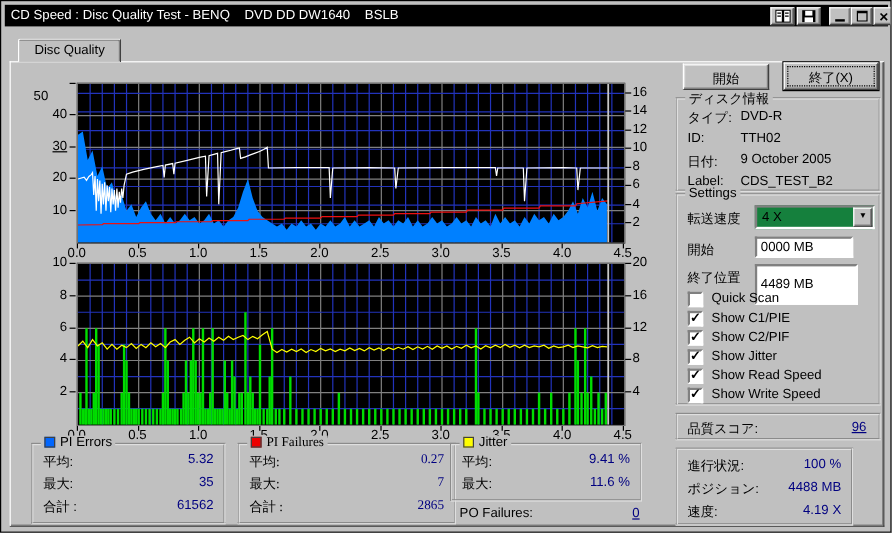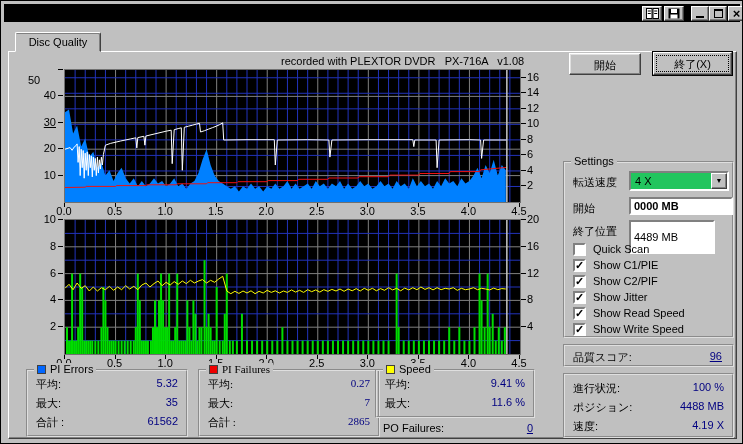--- a/index.html
+++ b/index.html
@@ -36,21 +36,21 @@
   .legend-sq{display:inline-block;width:9px;height:9px;border:1px solid #404040;vertical-align:-1px;margin-right:4px;}
   .etched{position:absolute;border:2px groove #dfdfdf;background:#c0c0c0;}
   .row-line{position:absolute;left:8px;right:8px;height:15px;}
   .row-label{position:absolute;left:0;}
   .row-value{position:absolute;right:0;color:#000080;}
   .val-navy{color:#000080;text-decoration:underline;}
   
   .field{position:absolute;background:#fff;border:2px solid;border-color:#808080 #fff #fff #808080;
     padding:1px 3px;font-family:"Liberation Sans",sans-serif;font-size:11px;color:#000;}
   input.field{outline:none;}
-  .combo{position:absolute;background:#22c55e;border:2px solid;border-color:#808080 #fff #fff #808080;}
+  .combo{position:absolute;background:#15803d;border:2px solid;border-color:#808080 #fff #fff #808080;}
   .combo-text{position:absolute;left:4px;top:2px;}
   .combo-btn{position:absolute;right:0;top:0;bottom:0;width:16px;background:#c0c0c0;
     border:1px solid;border-color:#fff #404040 #404040 #fff;box-shadow:inset -1px -1px 0 #808080;
     text-align:center;font-size:7px;line-height:14px;}
   
   .cb-row{position:absolute;left:8px;height:14px;}
   .cb{position:absolute;left:0;top:0;width:13px;height:13px;background:#fff;
     border:2px solid;border-color:#808080 #fff #fff #808080;
     font-size:11px;line-height:9px;text-align:center;font-weight:bold;}
   .cb-label{position:absolute;left:20px;top:0;white-space:nowrap;text-align:right;}
@@ -59,20 +59,21 @@
   .tick{position:absolute;font-size:11px;color:#000;white-space:nowrap;}
   .dash{position:absolute;background:#000;}
   .note{position:absolute;white-space:pre;}
 </style>
 </head>
 <body>
 
 <div class="win">
 
   <div class="titlebar">
+    <div class="title-text">CD Speed : Disc Quality Test - BENQ    DVD DD DW1640    BSLB</div>
     <div class="tb-btn" style="left:638px;width:20px;">
       <svg width="13" height="11" viewBox="0 0 13 11">
         <rect x="0.5" y="0.5" width="5.5" height="10" fill="#fff" stroke="#000"></rect>
         <rect x="7" y="0.5" width="5.5" height="10" fill="#fff" stroke="#000"></rect>
         <line x1="1.8" y1="3" x2="4.8" y2="3" stroke="#000"></line>
         <line x1="1.8" y1="5.5" x2="4.8" y2="5.5" stroke="#000"></line>
         <line x1="8.2" y1="3" x2="11.2" y2="3" stroke="#000"></line>
         <line x1="8.2" y1="5.5" x2="11.2" y2="5.5" stroke="#000"></line>
       </svg>
     </div>
@@ -92,21 +93,20 @@
     <div class="tb-btn" style="left:724px;width:17px;">
       <div class="glyph-close">×</div>
     </div>
   </div>
 
   <div class="tab">
     <span>Disc Quality</span>
   </div>
   <div class="page"></div>
 
-  <div class="note" style="left:280px;top:54px;width:238px;text-align:right;">recorded with PLEXTOR DVDR   PX-716A   v1.08</div>
 
   <div class="btn" style="left:568px;top:52px;width:72px;height:22px;padding-top:4px;">
     <span class="btn-label">開始</span>
   </div>
   <div class="btn btn-default" style="left:651px;top:50px;width:81px;height:25px;padding-top:5px;">
     <div class="inner"></div>
     <div class="focus-rect"></div>
     <span class="btn-label">終了(X)</span>
   </div>
 
@@ -451,32 +451,51 @@
       <div class="tick" style="left: 355.333px; top: 356px; width: 22px; text-align: center;">3.0</div>
       <div class="dash" style="left: 366.333px; top: 354px; width: 1px; height: 4px;"></div>
       <div class="tick" style="left: 405.889px; top: 356px; width: 22px; text-align: center;">3.5</div>
       <div class="dash" style="left: 416.889px; top: 354px; width: 1px; height: 4px;"></div>
       <div class="tick" style="left: 456.444px; top: 356px; width: 22px; text-align: center;">4.0</div>
       <div class="dash" style="left: 467.444px; top: 354px; width: 1px; height: 4px;"></div>
       <div class="tick" style="left: 507px; top: 356px; width: 22px; text-align: center;">4.5</div>
       <div class="dash" style="left: 518px; top: 354px; width: 1px; height: 4px;"></div>
     </div>
 
+  <div class="gbox" style="left:562px;top:80px;width:171px;height:79px;">
+    <div class="gbox-title">ディスク情報</div>
+    <div class="row-line" style="top:8px;">
+        <span class="row-label">タイプ:</span>
+        <span class="row-label" style="left:44px;">DVD-R</span>
+      </div>
+    <div class="row-line" style="top:26px;">
+        <span class="row-label">ID:</span>
+        <span class="row-label" style="left:44px;">TTH02</span>
+      </div>
+    <div class="row-line" style="top:44px;">
+        <span class="row-label">日付:</span>
+        <span class="row-label" style="left:44px;">9 October 2005</span>
+      </div>
+    <div class="row-line" style="top:62px;">
+        <span class="row-label">Label:</span>
+        <span class="row-label" style="left:44px;">CDS_TEST_B2</span>
+      </div>
+  </div>
 
   <div class="gbox" style="left:562px;top:160px;width:171px;height:177px;">
     <div class="gbox-title">Settings</div>
 
     <div class="row-label" style="position:absolute;left:8px;top:12px;">転送速度</div>
     <div class="combo" style="left:64px;top:8px;width:100px;height:20px;">
       <span class="combo-text">4 X</span>
       <span class="combo-btn"><span>▼</span></span>
     </div>
 
     <div class="row-label" style="position:absolute;left:8px;top:38px;">開始</div>
-    <input class="field" style="left: 64px; top: 34px; width: 104px; height: 18px; font-weight: bold;" value="0000 MB">
+    <input class="field" style="left: 64px; top: 34px; width: 82px; height: 18px;" value="0000 MB">
 
     <div class="row-label" style="position:absolute;left:8px;top:61px;">終了位置</div>
     <input class="field" style="left: 64px; top: 57px; width: 86px; height: 34px;" value="4489 MB">
 
     <div class="cb-row" style="top:80px;">
       <span class="cb"></span>
       <span class="cb-label">Quick Scan</span>
     </div>
     <div class="cb-row" style="top:96px;">
       <span class="cb">✓</span>
@@ -498,21 +517,21 @@
       <span class="cb">✓</span>
       <span class="cb-label">Show Write Speed</span>
     </div>
   </div>
 
   <div class="etched" style="left:562px;top:343px;width:171px;height:23px;">
     <span style="position:absolute;left:8px;top:4px;">品質スコア:</span>
     <span class="val-navy" style="position:absolute;right:10px;top:4px;">96</span>
   </div>
 
-  <div class="etched" style="left:562px;top:372px;width:171px;height:65px;">
+  <div class="etched" style="left:562px;top:372px;width:148px;height:65px;">
     <div class="row-line" style="top:6px;">
         <span class="row-label">進行状況:</span>
         <span class="row-value">100 %</span>
       </div>
     <div class="row-line" style="top:25px;">
         <span class="row-label">ポジション:</span>
         <span class="row-value">4488 MB</span>
       </div>
     <div class="row-line" style="top:44px;">
         <span class="row-label">速度:</span>
@@ -546,21 +565,21 @@
         <span class="row-label">最大:</span>
         <span class="row-value">7</span>
       </div>
     <div class="row-line" style="top:44px;">
         <span class="row-label">合計 :</span>
         <span class="row-value">2865</span>
       </div>
   </div>
 
   <div class="gbox" style="left:374px;top:368px;width:160px;height:49px;">
-    <div class="gbox-title"><span class="legend-sq" style="background: rgb(255, 255, 0);"></span><span>Speed</span></div>
+    <div class="gbox-title"><span class="legend-sq" style="background: rgb(255, 255, 0);"></span><span>Jitter</span></div>
     <div class="row-line" style="top:6px;">
         <span class="row-label">平均:</span>
         <span class="row-value">9.41 %</span>
       </div>
     <div class="row-line" style="top:25px;">
         <span class="row-label">最大:</span>
         <span class="row-value">11.6 %</span>
       </div>
   </div>
 

